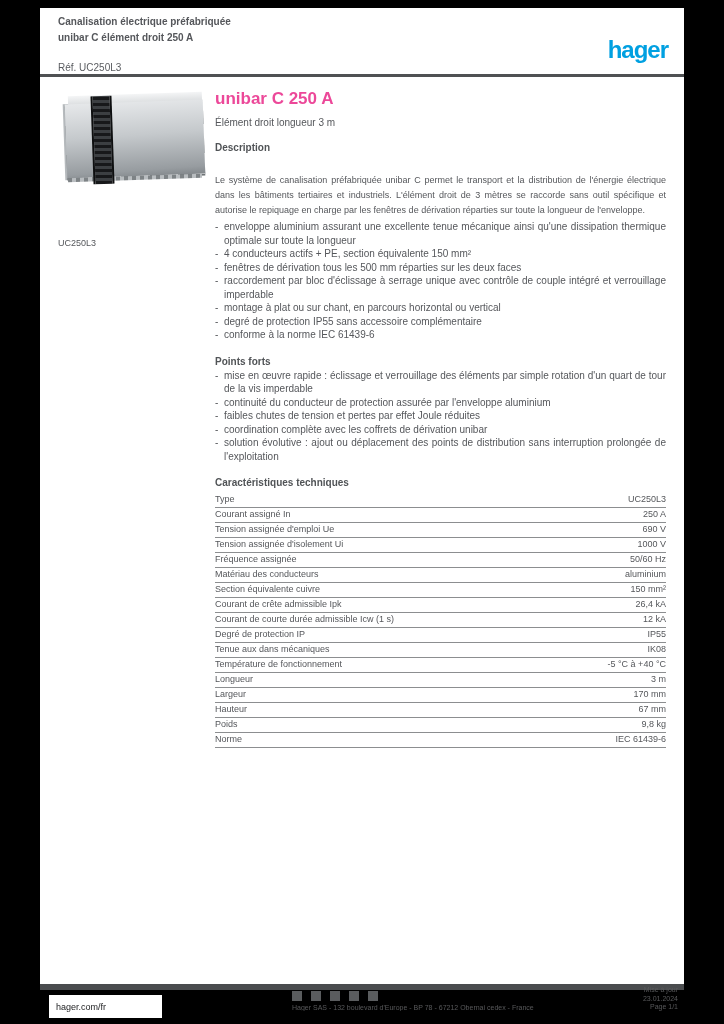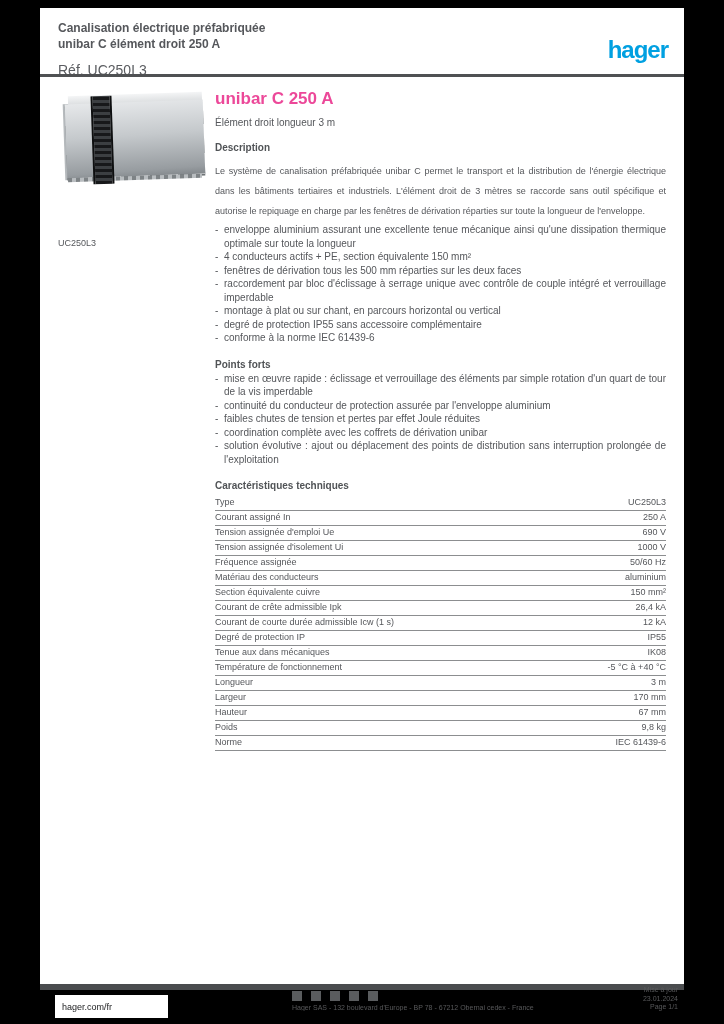--- a/index.html
+++ b/index.html
@@ -1,23 +1,23 @@
 <!DOCTYPE html>
 <html><head>
 <meta charset="utf-8">
 <style>
   html,body{margin:0;padding:0;background:#000;}
   .canvas{position:relative;width:724px;height:1024px;background:#000;overflow:hidden;
           font-family:"Liberation Sans",sans-serif;color:#54565a;}
   .page{position:absolute;left:40px;top:8px;width:644px;height:978px;background:#ffffff;}
 
   
-  .hdr-title{position:absolute;left:18px;top:12px;width:300px;font-size:12px;font-weight:bold;
+  .hdr-title{position:absolute;left:18px;top:6px;width:300px;font-size:10px;font-weight:bold;
              line-height:16px;color:#55575b;}
-  .hdr-ref{position:absolute;left:18px;top:54px;font-size:14px;color:#5a5c60;}
+  .hdr-ref{position:absolute;left:18px;top:54px;font-size:10px;color:#5a5c60;}
   .hdr-rule{position:absolute;left:0;top:66px;width:644px;height:3px;background:#4f5153;}
   .logo{position:absolute;right:16px;top:28px;font-size:24px;font-weight:bold;letter-spacing:-1px;}
 
   
   .photo{position:absolute;left:18px;top:80px;width:152px;height:100px;}
   .ph-top{position:absolute;left:10px;top:6px;width:134px;height:12px;
           background:linear-gradient(180deg,#f4f5f6,#d3d6d8);transform:rotate(-2deg);}
   .ph-face{position:absolute;left:8px;top:14px;width:138px;height:74px;
            background:linear-gradient(178deg,#e6e8ea 0%,#c5c9cc 45%,#979ca0 90%,#82878b 100%);
            transform:rotate(-2deg);box-shadow:0 2px 0 #6f7477;}
@@ -28,34 +28,34 @@
            border-left:2px solid #0e0f10;border-right:2px solid #0e0f10;}
   .ph-serr{position:absolute;left:10px;top:88px;width:134px;height:4px;transform:rotate(-2deg);
            background:repeating-linear-gradient(90deg,#7e8386 0 4px,#b9bdc0 4px 8px);}
   .photo-caption{position:absolute;left:18px;top:230px;font-size:9px;color:#55575b;}
 
   
   .main{position:absolute;left:175px;top:80px;width:451px;}
   .prod-title{font-size:17px;font-weight:bold;line-height:22px;color:#ec4899;margin:0;}
   .prod-sub{font-size:10px;margin-top:7px;color:#55575b;}
   .sec-h{font-size:10px;font-weight:bold;color:#515457;margin-top:14px;}
-  .para{font-size:9px;line-height:20px;text-align:justify;margin-top:8px;color:#55575b;}
+  .para{font-size:9px;line-height:15px;text-align:justify;margin-top:20px;color:#55575b;}
   ul.bullets{list-style:none;margin:2px 0 0 0;padding:0;}
   ul.bullets li{font-size:10px;line-height:13.5px;padding-left:9px;position:relative;
                 text-align:justify;color:#55575b;}
   ul.bullets li::before{content:"-";position:absolute;left:0;top:0;}
   .spec-table{margin-top:5px;}
   .spec-row{display:flex;justify-content:space-between;
             border-bottom:1px solid #8c8e90;height:14px;font-size:9px;line-height:13px;}
   .spec-label{color:#55575b;}
   .spec-value{color:#55575b;text-align:right;}
 
   
   .foot-band{position:absolute;left:40px;top:984px;width:644px;height:6px;background:#4a4c4e;}
-  .site-pill{position:absolute;left:55px;top:995px;width:113px;height:23px;background:#ffffff;
+  .site-pill{position:absolute;left:49px;top:995px;width:113px;height:23px;background:#ffffff;
              font-size:9px;color:#1c1d1f;display:flex;align-items:center;padding-left:7px;
              box-sizing:border-box;}
   .social{position:absolute;left:292px;top:991px;display:flex;gap:9px;}
   .social .sq{width:10px;height:10px;background:#5a5c5e;}
   .address{position:absolute;left:292px;top:1004px;width:260px;font-size:7px;color:#58595b;
            white-space:nowrap;overflow:hidden;}
   .foot-right{position:absolute;right:46px;top:986px;width:90px;text-align:right;
               font-size:7px;line-height:8.5px;color:#58595b;}
 </style>
 </head>

